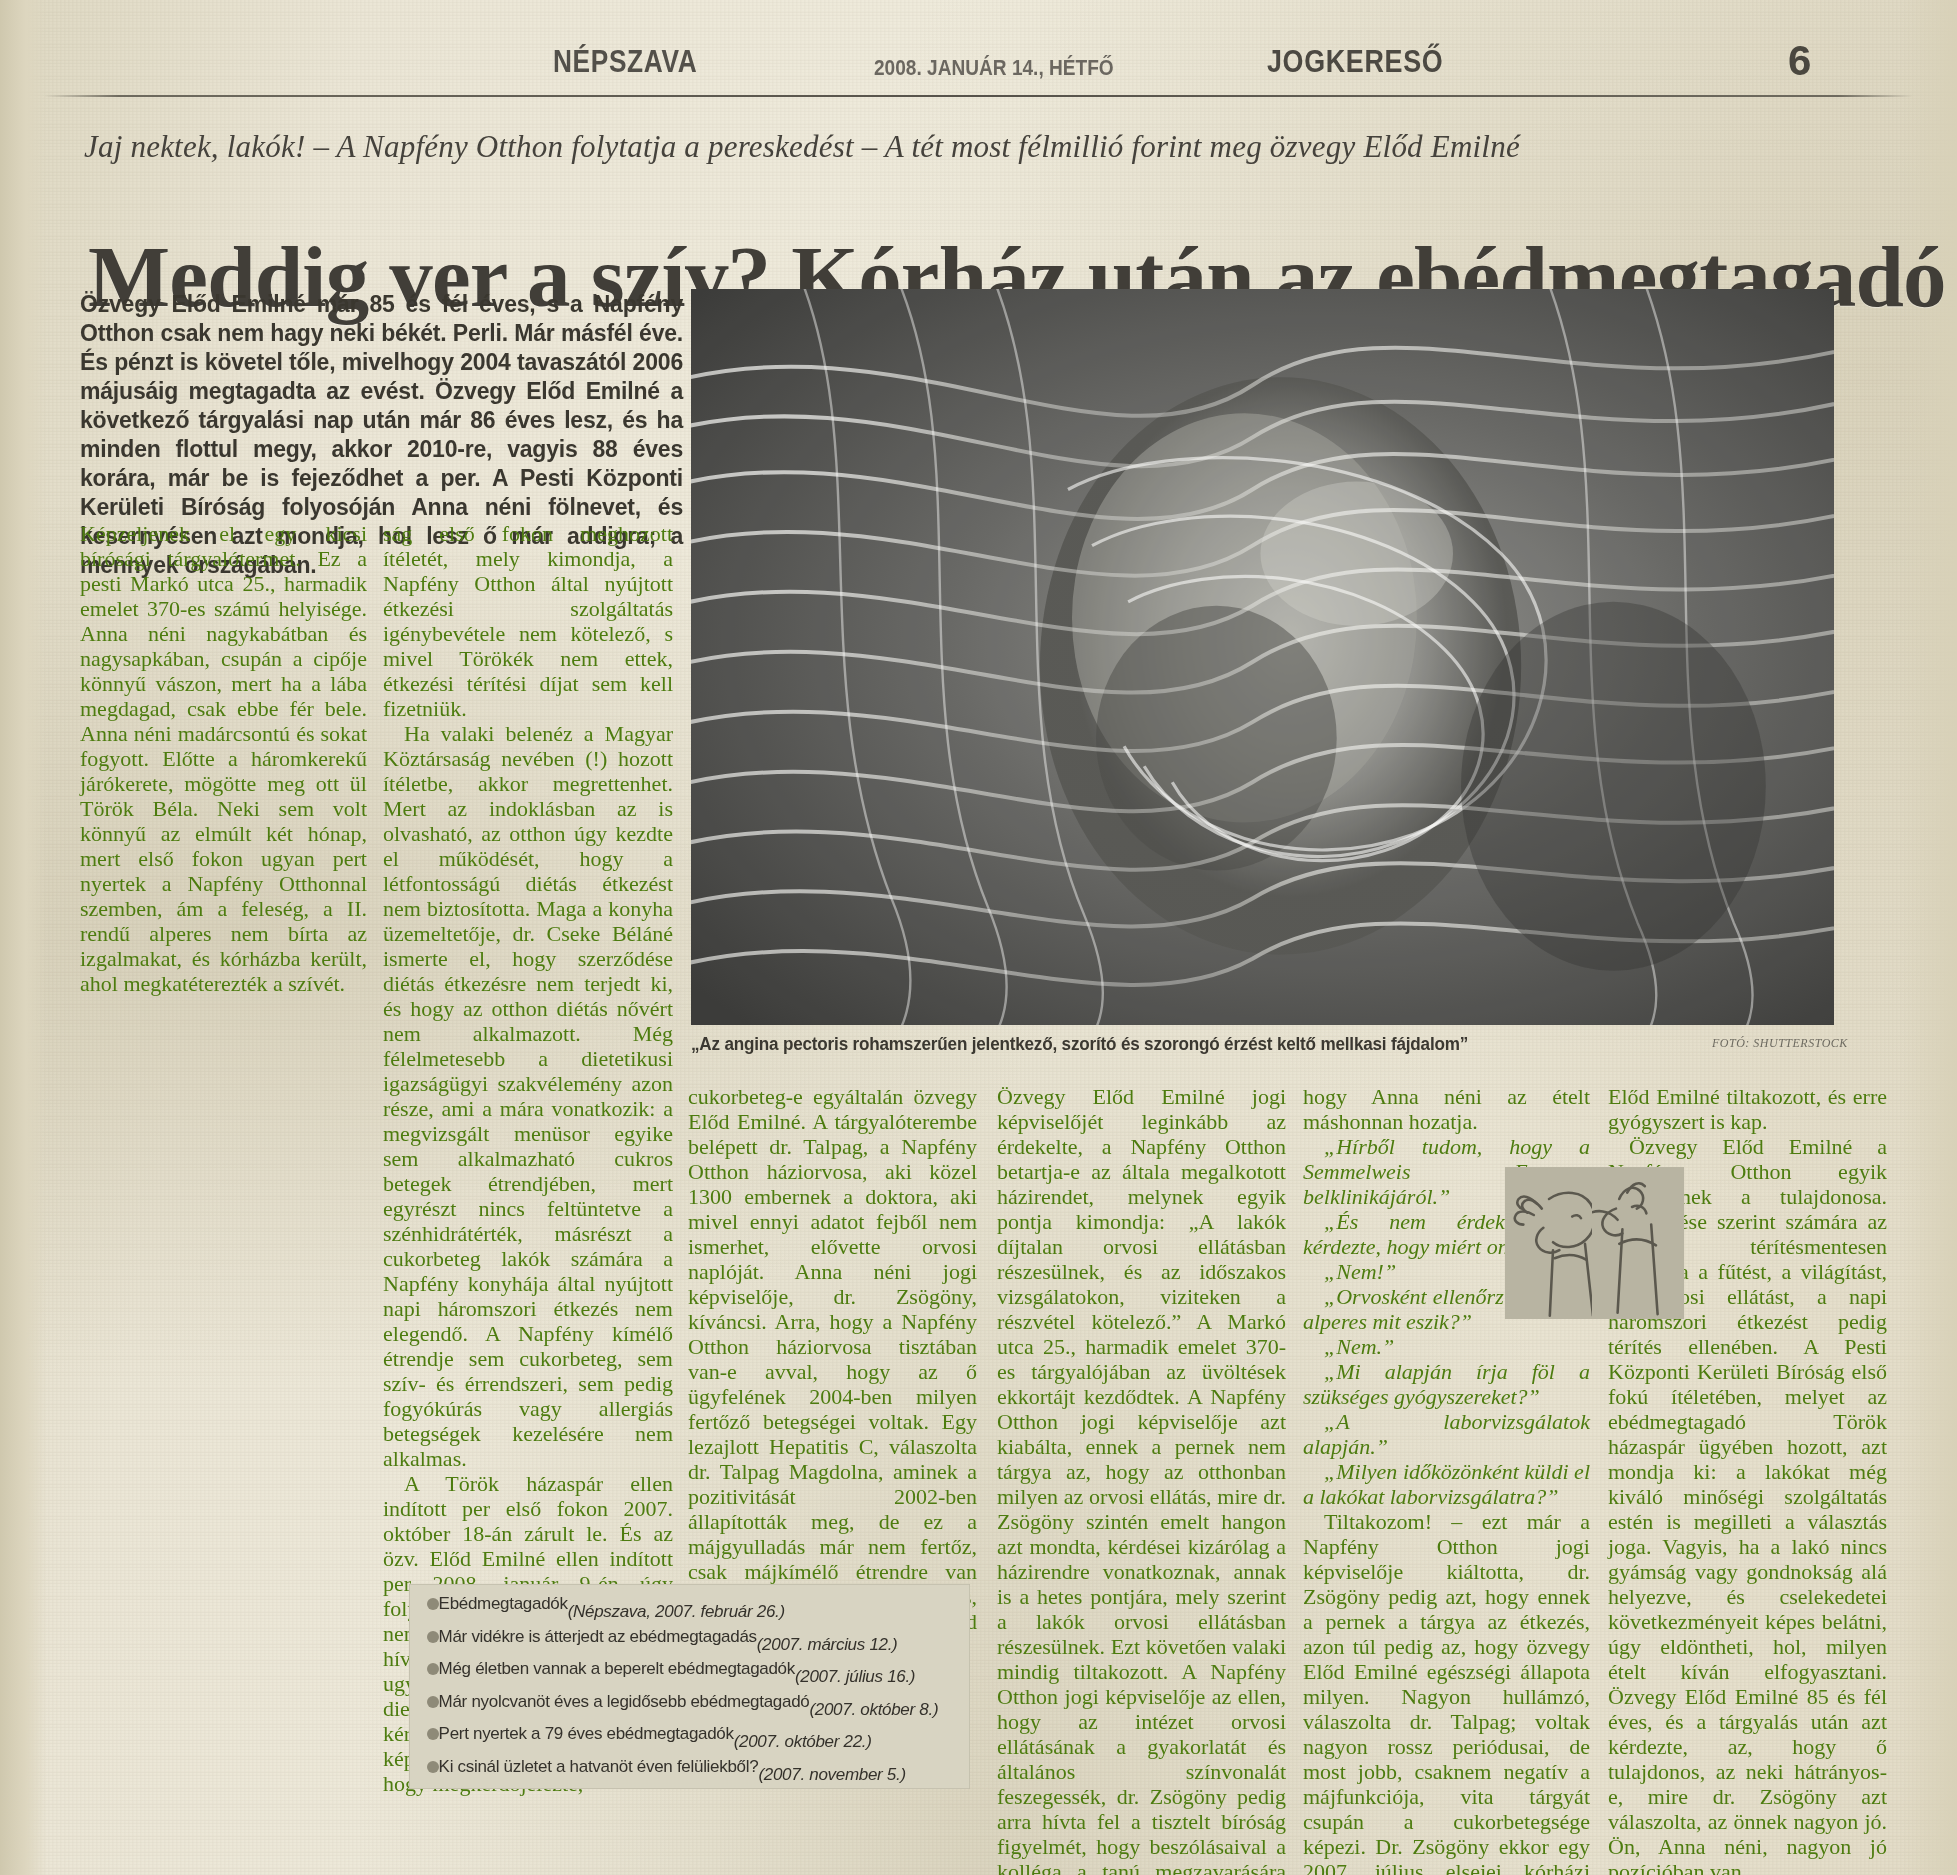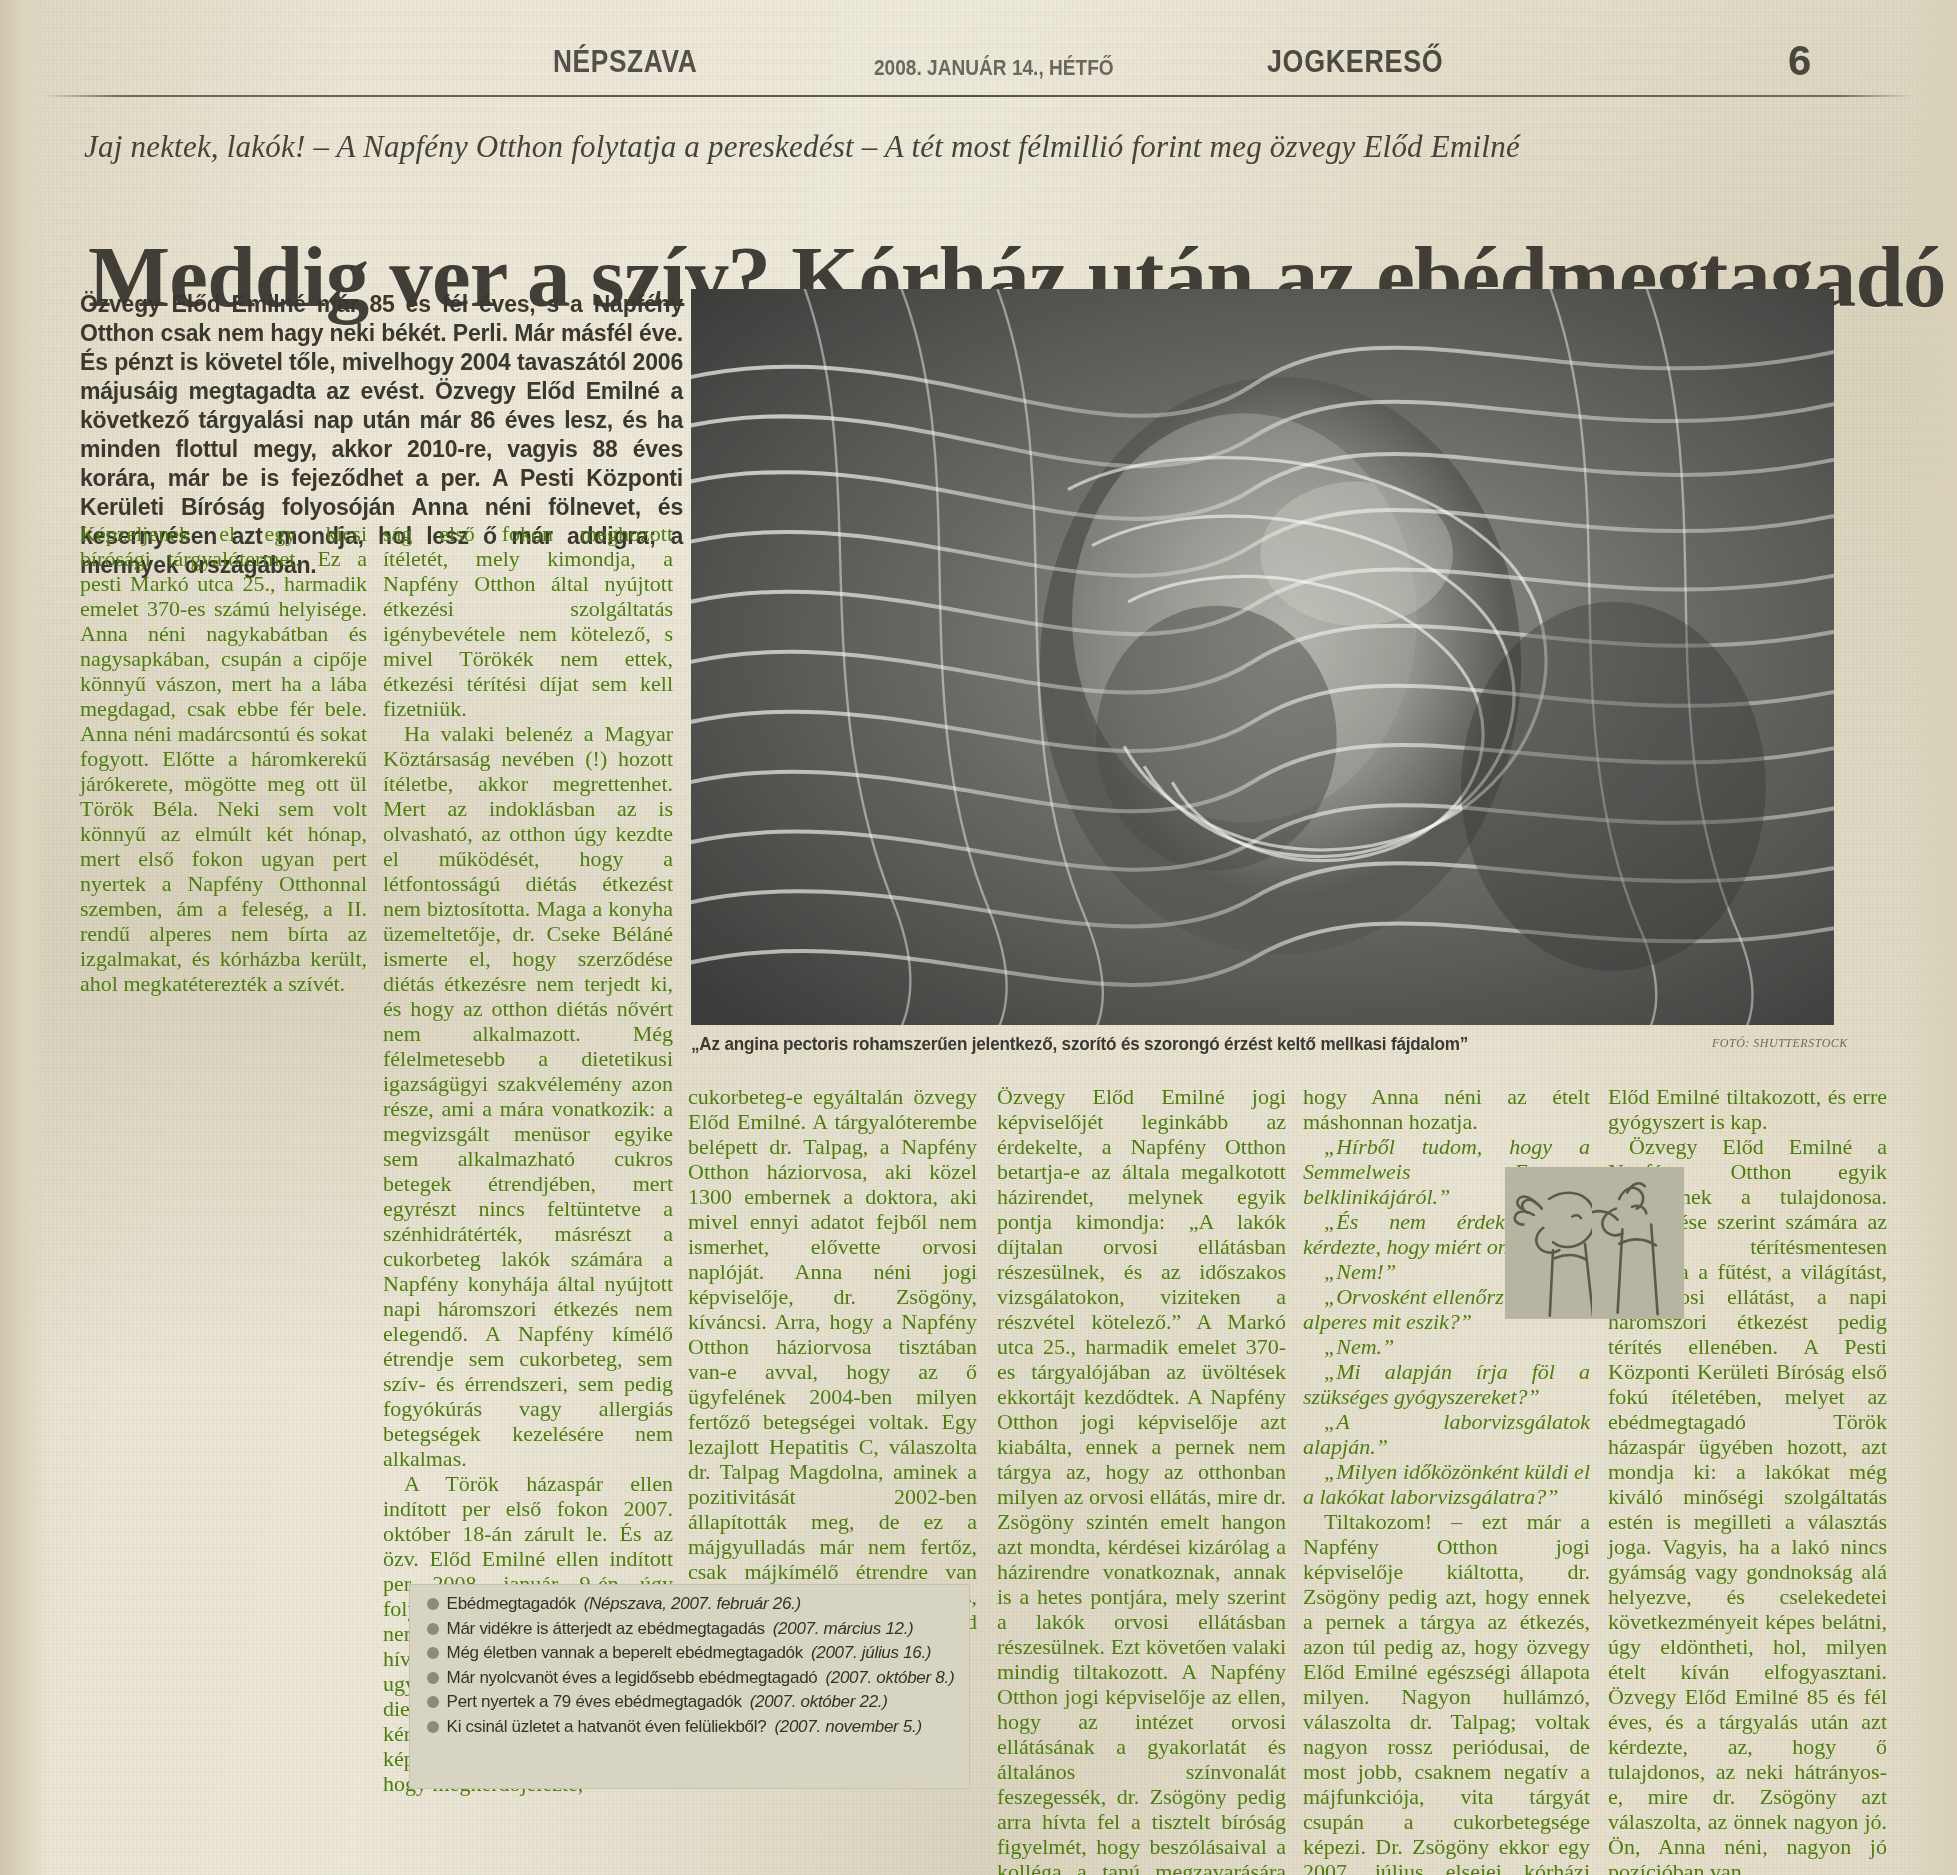--- a/index.html
+++ b/index.html
@@ -146,31 +146,31 @@
     background:#d8d4c2;
     box-shadow:inset 0 0 0 0.8px rgba(150,145,125,.35);
   }
   .relbox h3{
     margin:0;padding:13px 0 0 17.6px;
     font-family:"Liberation Serif",serif;font-weight:normal;
     font-size:29px;color:#35322c;letter-spacing:0.2px;
   }
   .rellist{margin:8px 0 0 0;padding:0;list-style:none;}
   .rellist li{
-    display:flex;align-items:flex-start;gap:8px;
+    display:flex;align-items:flex-start;
     padding:0 11.2px 0 17.6px;
     font-family:"Liberation Sans",sans-serif;
     font-size:17px;line-height:24.5px;color:#34312b;
     letter-spacing:-0.3px;white-space:nowrap;
   }
   .bullet{
     flex:0 0 auto;width:12px;height:12px;border-radius:50%;
     background:#8e8a78;margin-top:6.4px;
   }
-  .rellist em{font-style:italic;}
+  .rellist em{font-style:italic;margin-top:8px;}
 </style>
 </head>
 <body>
 
 <div class="paper"></div>
 <div class="grain"></div>
 <div class="leftgutter"></div>
 <div class="rightedge"></div>
 
 <div class="page">

